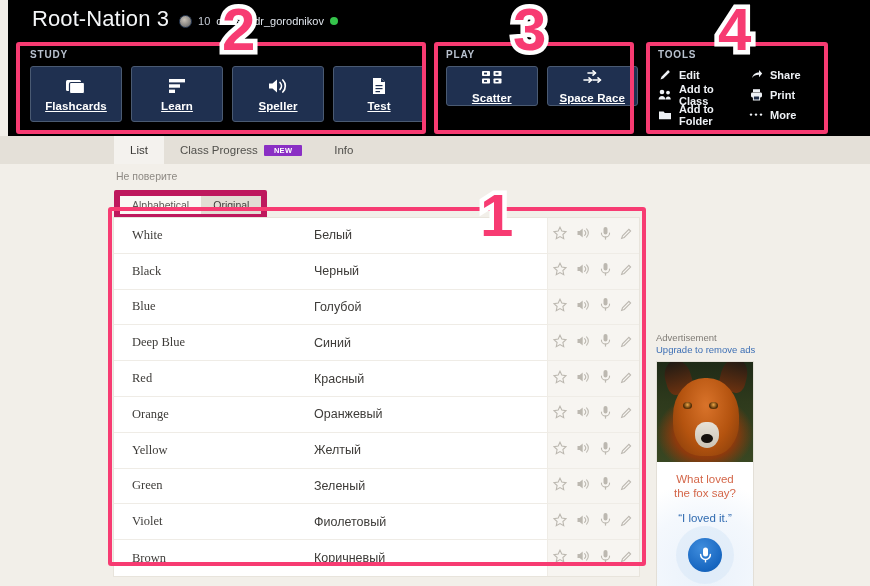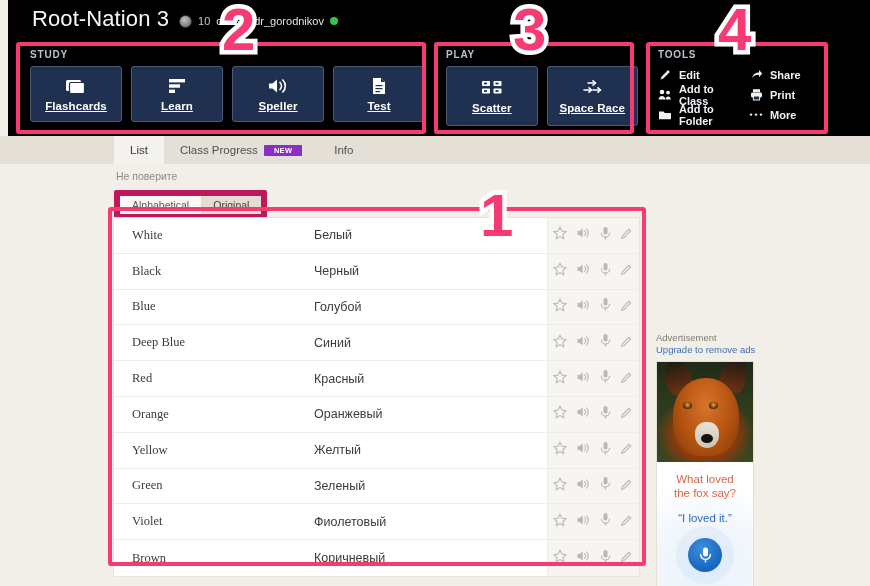--- a/index.html
+++ b/index.html
@@ -51,21 +51,21 @@
     gap: 5px; cursor: pointer;
   }
   .mode-btn .label {
     color: #ffffff; font-size: 11.5px; font-weight: 700; letter-spacing: 0.1px; text-decoration: underline;
   }
   .mode-btn .ico { display: block; height: 18px; }
 
   #study-panel  { left: 22px;  top: 49px; width: 398px; }
   #study-panel .mode-btn { width: 92px; height: 56px; }
   #play-panel   { left: 438px; top: 49px; width: 192px; }
-  #play-panel .mode-btn  { width: 92px; height: 60px; }
+  #play-panel .mode-btn  { width: 92px; height: 40px; }
   #tools-panel  { left: 650px; top: 49px; width: 172px; }
 
   .tools-grid {
     display: grid; grid-template-columns: 1fr 1fr;
     column-gap: 10px; row-gap: 3px;
   }
   .tool-item {
     display: flex; align-items: center; gap: 7px; height: 17px; cursor: pointer;
   }
   .tool-item .label { color: #eef1f5; font-size: 11px; font-weight: 700; }

